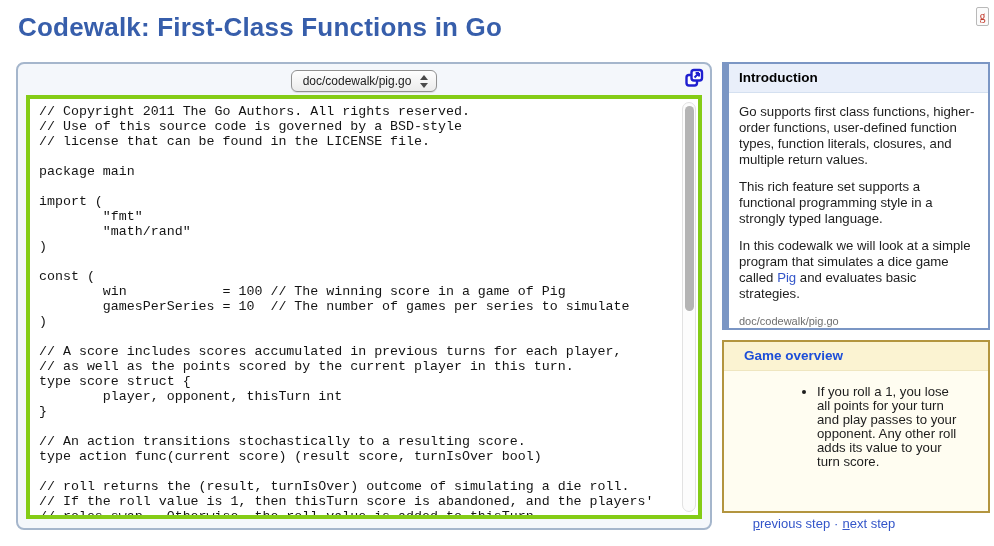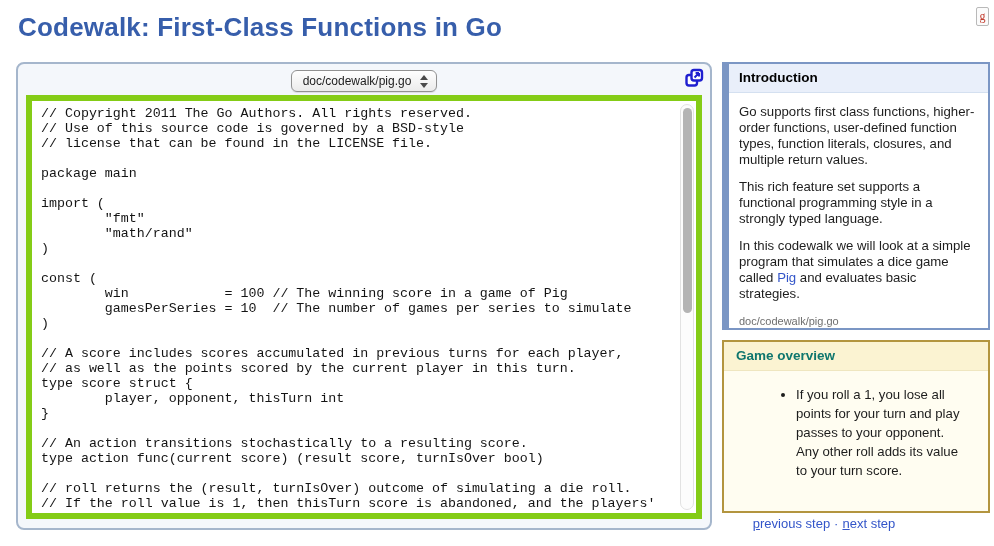--- a/index.html
+++ b/index.html
@@ -43,21 +43,21 @@
   .stepper { display:inline-flex; flex-direction:column; gap:3px; margin-left:9px; }
   .stepper .tri-up   { width:0; height:0; border-left:4px solid transparent; border-right:4px solid transparent; border-bottom:5px solid #4a4a4a; }
   .stepper .tri-down { width:0; height:0; border-left:4px solid transparent; border-right:4px solid transparent; border-top:5px solid #4a4a4a; }
   .popout-btn {
     position:absolute; top:3px; right:5px; width:22px; height:22px;
     background:transparent; border:none; cursor:pointer; padding:0;
   }
 
   .code-box {
     position:absolute; left:8px; right:8px; top:31px; bottom:9px;
-    background:#ffffff; border:6px solid #84cc16;
+    background:#ffffff; border:4px solid #84cc16;
     overflow:hidden;
   }
   .code-box pre {
     margin:0; padding:5px 0 0 9px;
     font-family:"Liberation Mono", monospace;
     font-size:13.3px; line-height:15px; color:#141414;
     white-space:pre;
   }
   .vscrollbar {
     position:absolute; top:3px; bottom:3px; right:2px; width:14px;
@@ -86,26 +86,26 @@
   .file-path { font-size:11px; color:#6e6e6e; margin-top:2px; }
 
   .game-panel {
     position:absolute; left:722px; top:340px; width:268px; height:173px;
     background:#fffdf1;
     border:2px solid #b3953f;
     overflow:hidden;
   }
   .game-panel .panel-header {
     background:#fbf3d2; border-bottom:1px solid #efe6c0;
-    font-size:13.5px; font-weight:bold; color:#0f766e;
-    padding:6px 10px 7px 12px;
+    font-size:13.5px; font-weight:bold; color:#1d4ed8;
+    padding:6px 10px 7px 20px;
   }
   .game-panel .panel-body p { margin:10px 0; }
   .game-panel ul { margin:14px 0 0 0; padding-left:62px; }
-  .game-panel li { padding-right:18px; line-height:19px; }
+  .game-panel li { padding-right:18px; line-height:14px;margin-left:21px; }
 
   .step-nav {
     position:absolute; left:690px; top:516px; width:268px;
     text-align:center; font-size:13px; color:#3355c9;
   }
   .step-nav a { color:#3355c9; text-decoration:none; }
   .step-nav a u { text-decoration:underline; }
   .step-sep { margin:0 4px; }
 </style>
 </head>

